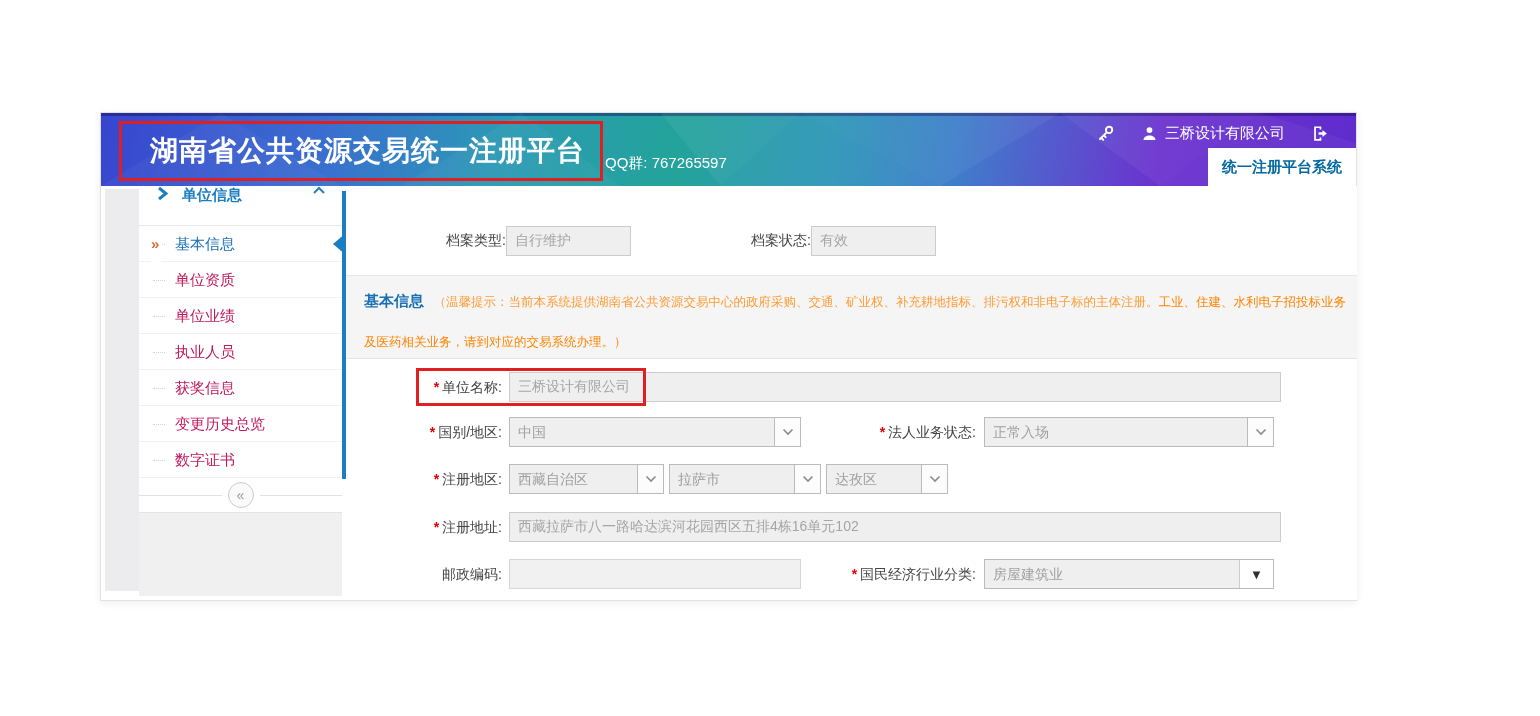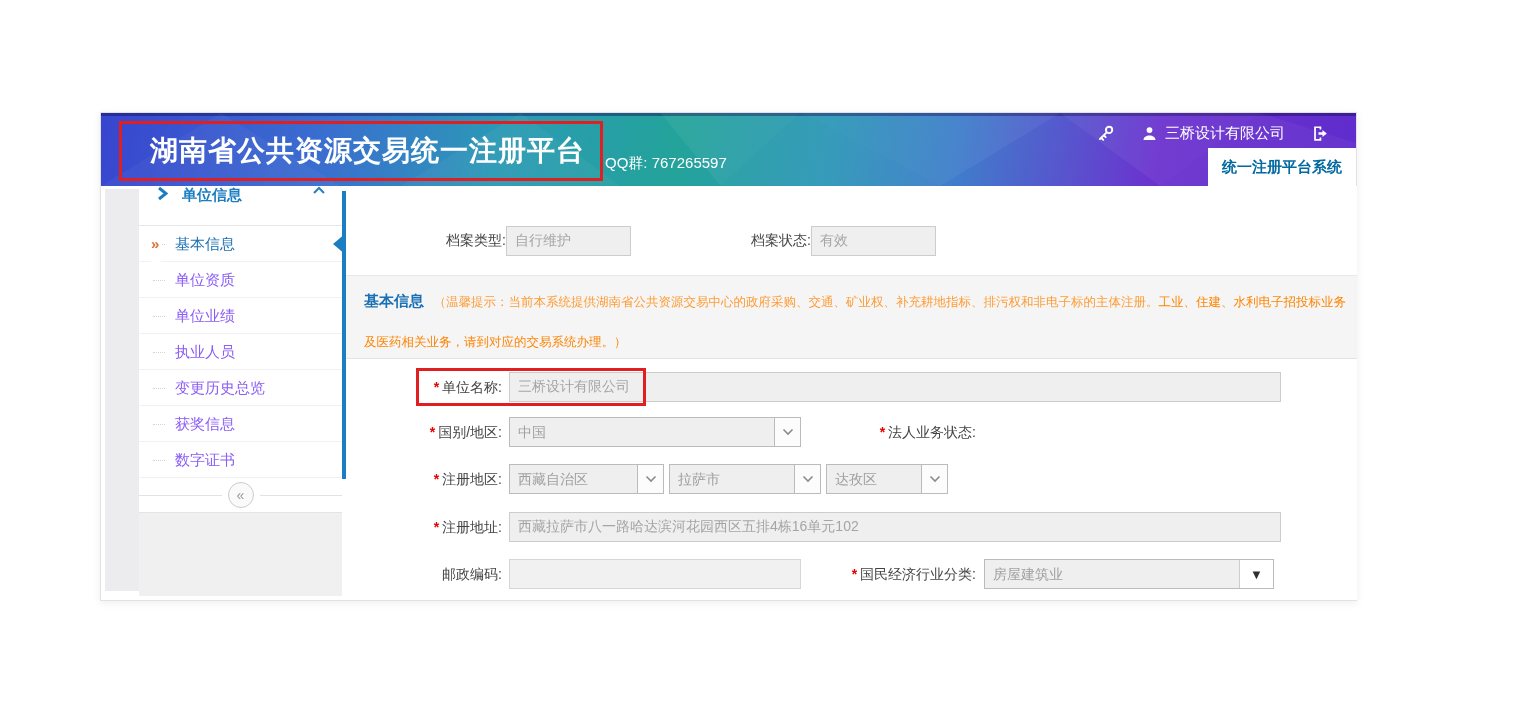--- a/index.html
+++ b/index.html
@@ -36,21 +36,21 @@
   .sidebar{position:absolute;left:0;top:73px;width:245px;bottom:0;background:#fff;}
   .gutter{position:absolute;left:4px;top:3px;width:34px;height:402px;background:#ececee;}
   .menu{position:absolute;left:38px;top:0;width:203px;}
   .menu-head{height:40px;display:flex;align-items:flex-start;border-bottom:1px solid #e6e6e6;
     color:var(--accent-blue);font-weight:bold;font-size:15px;}
   .menu-head .garrow{margin:0 14px 0 18px;display:flex;}
   .menu-head .chev{margin-left:auto;margin-right:16px;display:flex;}
   .menu ul{list-style:none;position:relative;}
   .menu ul::before{content:"";position:absolute;left:14px;top:0;bottom:0;border-left:1px dotted #d5d5d5;}
   .menu li{position:relative;height:36px;line-height:36px;padding-left:36px;
-    font-size:15px;color:#8b5cf6;border-bottom:1px solid #f1f1f1;cursor:pointer;background:#fff;}
+    font-size:15px;color:#be185d;border-bottom:1px solid #f1f1f1;cursor:pointer;background:#fff;}
   .menu li::before{content:"";position:absolute;left:14px;top:18px;width:12px;border-top:1px dotted #d5d5d5;}
   .menu li.active{color:var(--link-blue);}
   .menu li .mark{position:absolute;left:12px;top:0;color:#e0703a;font-weight:bold;background:#fff;padding-right:2px;}
   .menu li .cur-tri{position:absolute;right:-4px;top:7px;width:0;height:0;
     border:11px solid transparent;border-right:13px solid var(--accent-blue);border-left:0;}
   .collapse-row{margin-top:3px;height:28px;display:flex;align-items:center;width:203px;}
   .collapse-row::before,.collapse-row::after{content:"";flex:1;height:1px;background:#e2e2e2;}
   .collapse-btn{width:26px;height:26px;border:1px solid #ccc;border-radius:50%;background:#fafafa;
     color:#999;font-size:14px;line-height:24px;text-align:center;margin:0 6px;cursor:pointer;}
   .gray-panel{margin-top:3px;width:203px;height:84px;background:#f0f0f0;border-top:1px solid #e4e4e4;}
@@ -162,24 +162,24 @@
         <li>
           <span>单位资质</span>
         </li>
         <li>
           <span>单位业绩</span>
         </li>
         <li>
           <span>执业人员</span>
         </li>
         <li>
+          <span>获奖信息</span>
+        </li>
+        <li>
           <span>变更历史总览</span>
-        </li>
-        <li>
-          <span>获奖信息</span>
         </li>
         <li>
           <span>数字证书</span>
         </li>
       </ul>
       <div class="collapse-row">
         <span class="collapse-btn">«</span>
       </div>
       <div class="gray-panel"></div>
     </nav>
@@ -220,20 +220,28 @@
         <span class="lbl lbl-l"><span class="req">*</span><span>国别/地区:</span></span>
         <span class="fld sel" style="left:163px;width:292px;">
           <span class="val">中国</span>
           <span class="btn">
               <svg width="12" height="8" viewBox="0 0 12 8">
                 <polyline points="1.5,1.5 6,6 10.5,1.5" fill="none" stroke="#8b8b8b" stroke-width="1.6"></polyline>
               </svg>
             </span>
         </span>
         <span class="lbl lbl-r"><span class="req">*</span><span>法人业务状态:</span></span>
+        <span class="fld sel" style="left:638px;width:290px;">
+          <span class="val">正常入场</span>
+          <span class="btn">
+              <svg width="12" height="8" viewBox="0 0 12 8">
+                <polyline points="1.5,1.5 6,6 10.5,1.5" fill="none" stroke="#8b8b8b" stroke-width="1.6"></polyline>
+              </svg>
+            </span>
+        </span>
       </div>
 
       <div class="frow r3">
         <span class="lbl lbl-l"><span class="req">*</span><span>注册地区:</span></span>
         <span class="fld sel" style="left:163px;width:155px;">
           <span class="val">西藏自治区</span>
           <span class="btn">
               <svg width="12" height="8" viewBox="0 0 12 8">
                 <polyline points="1.5,1.5 6,6 10.5,1.5" fill="none" stroke="#8b8b8b" stroke-width="1.6"></polyline>
               </svg>

